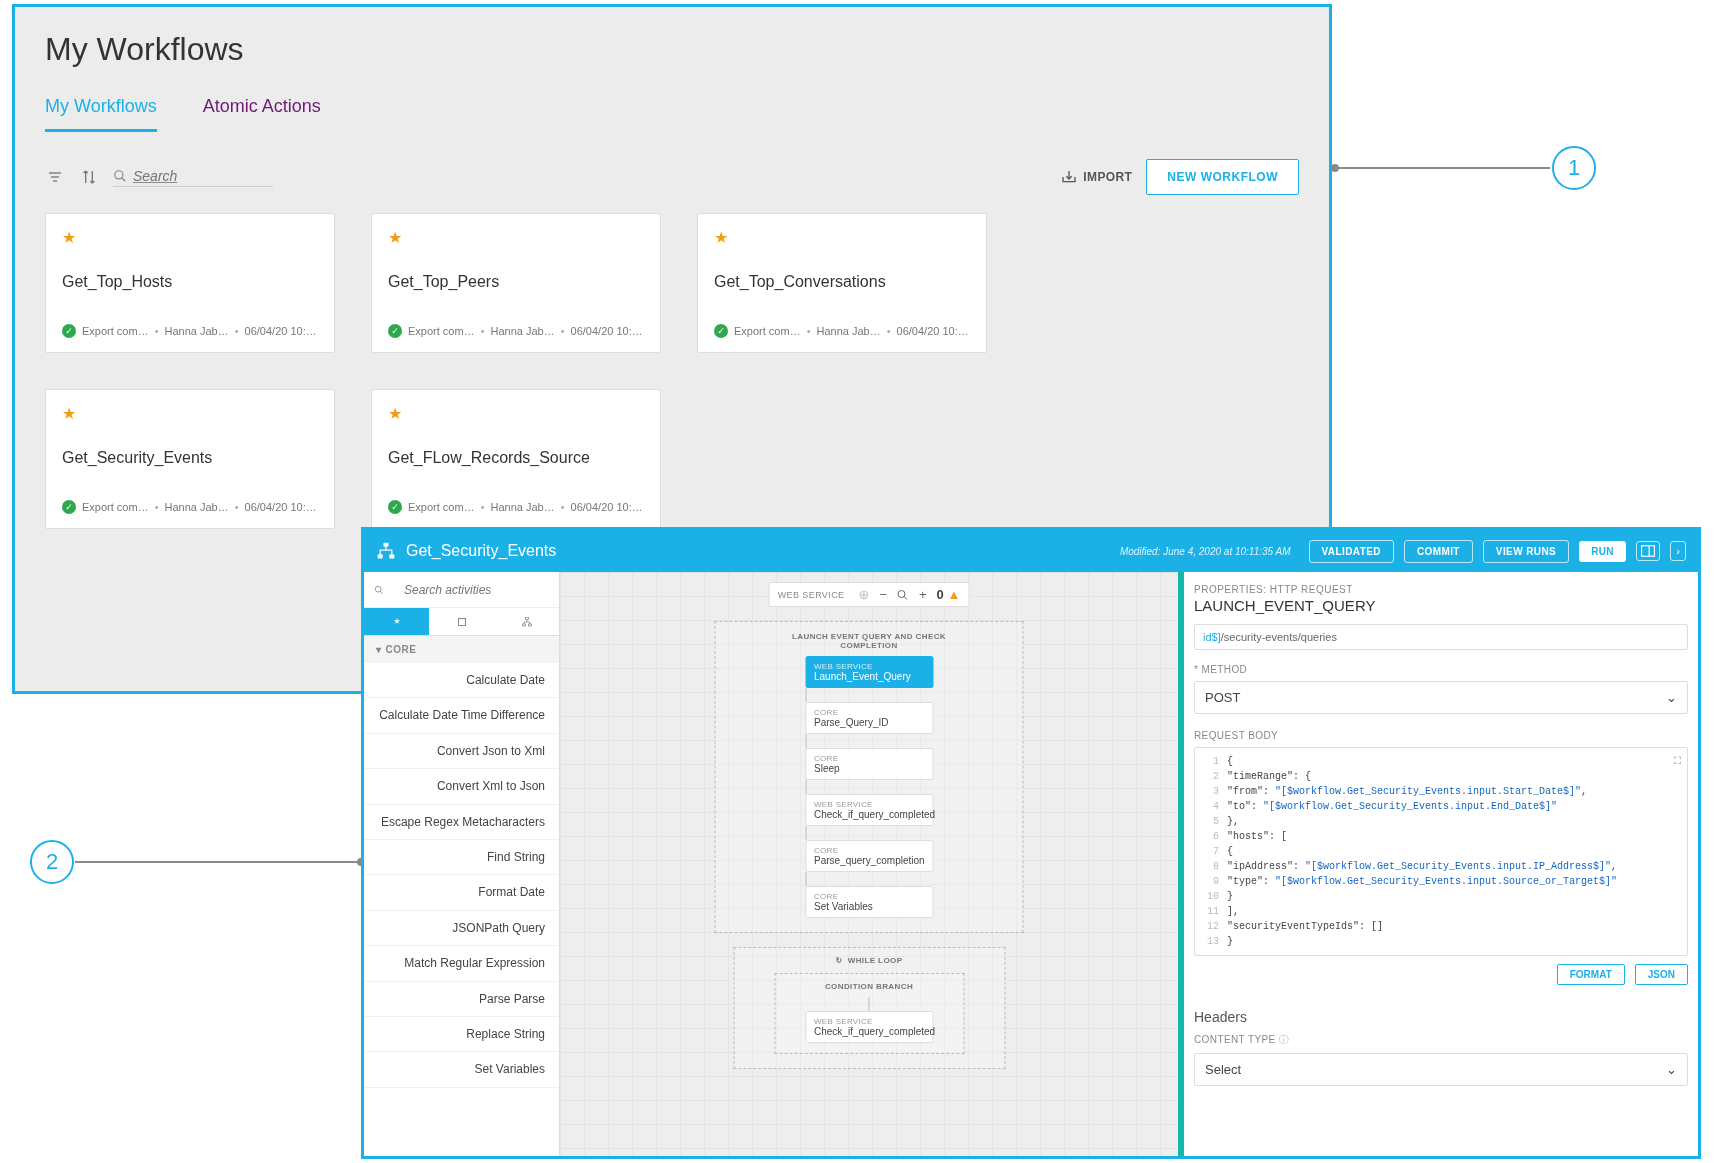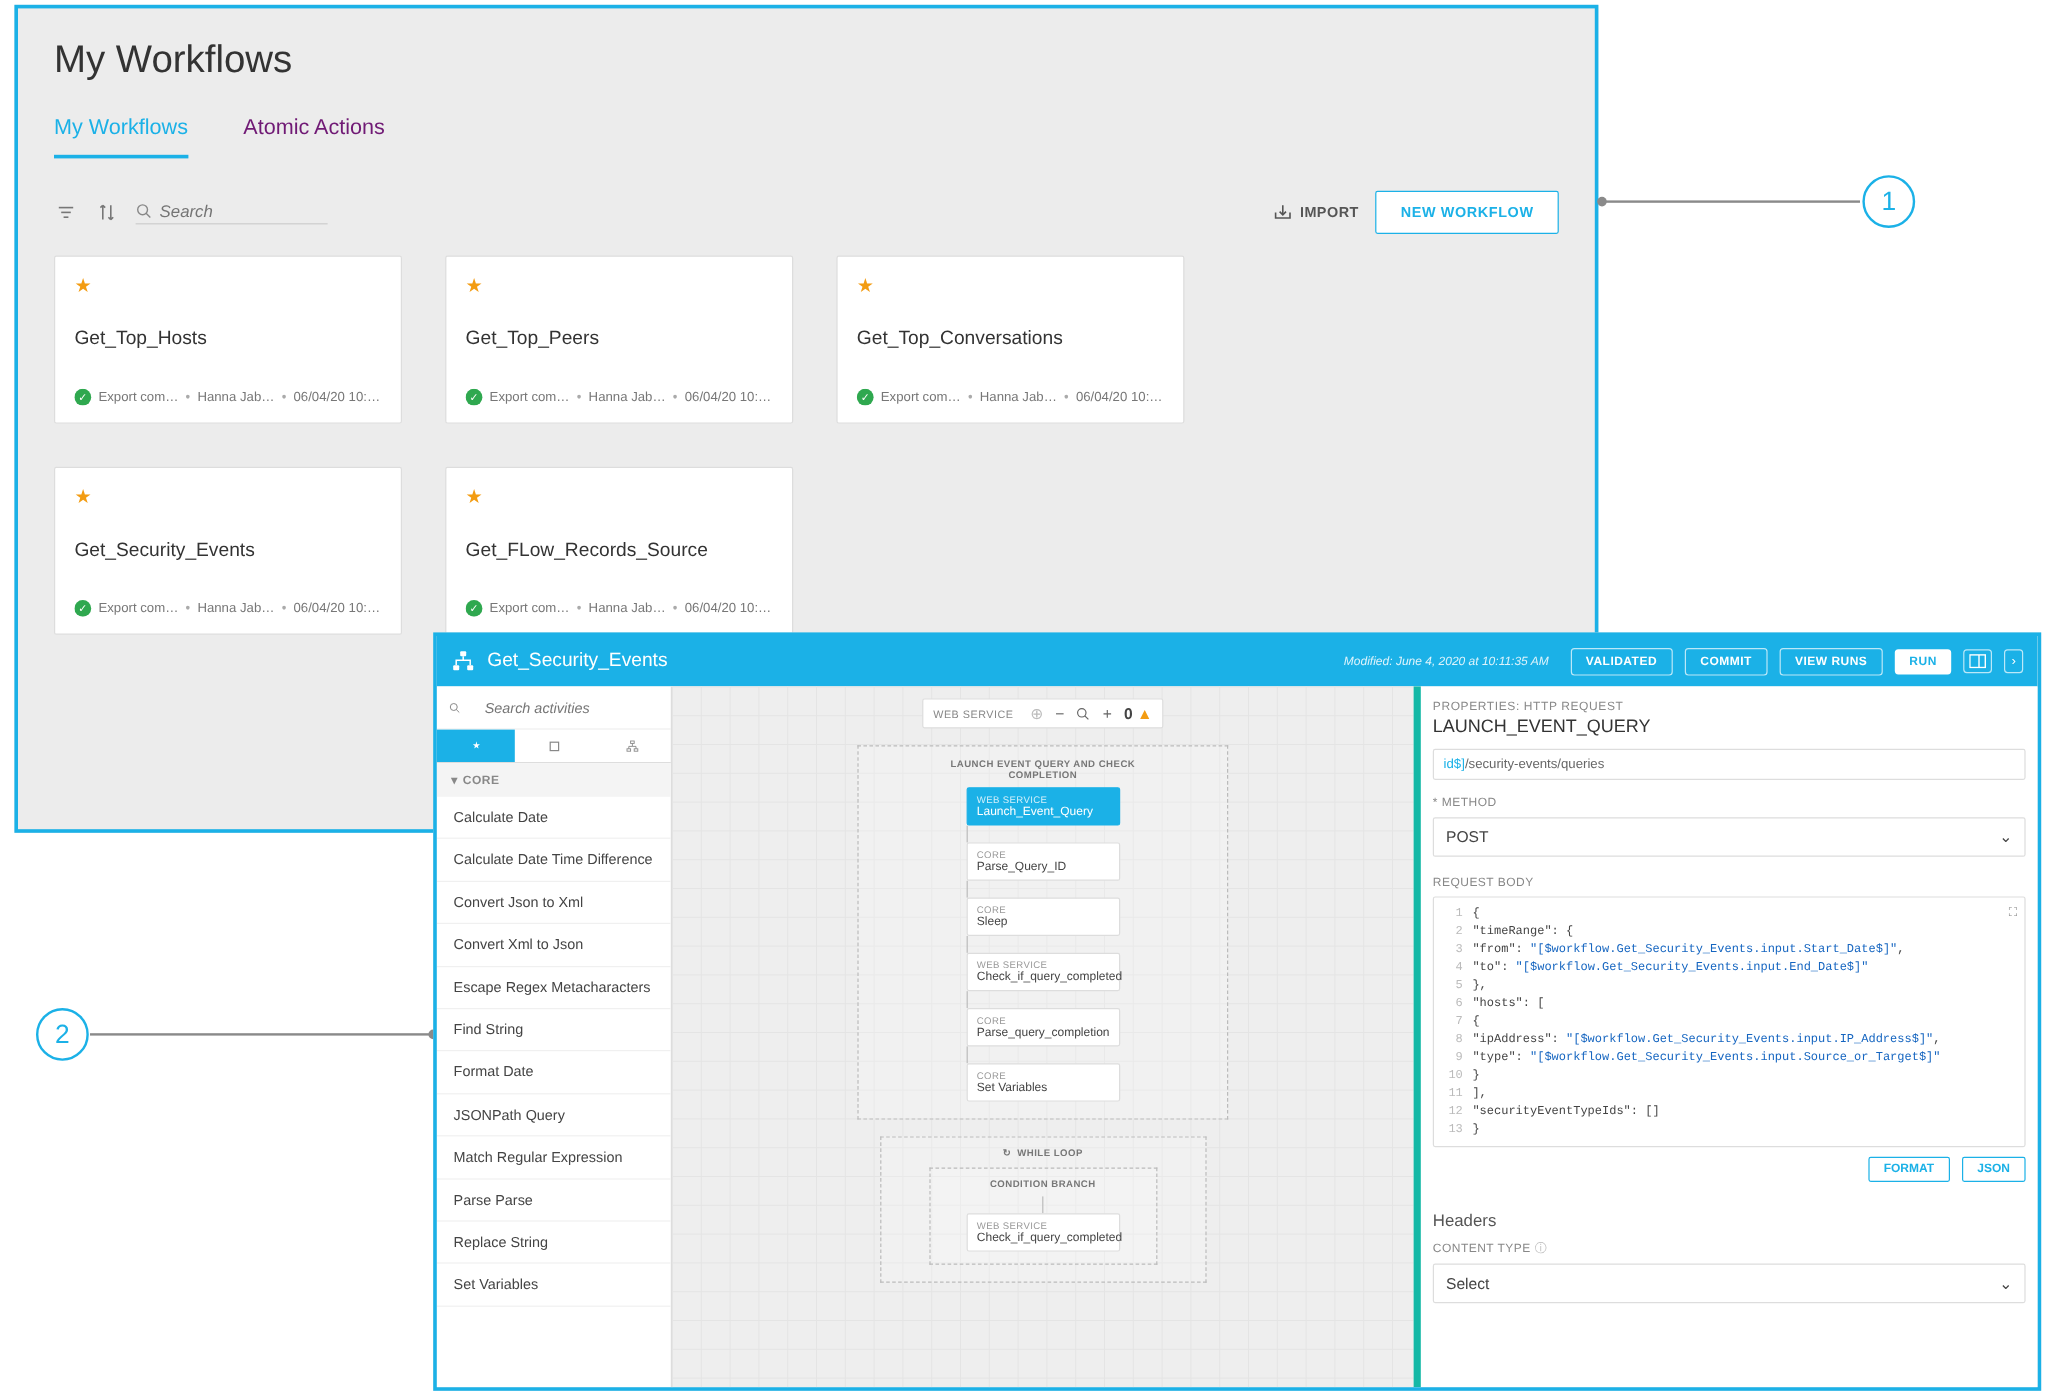--- a/index.html
+++ b/index.html
@@ -12,21 +12,21 @@
 .page-title { font-size: 32px; font-weight: 300; color: #333; margin-bottom: 28px; }
 .tabs { display: flex; gap: 46px; margin-bottom: 26px; border-bottom: 1px solid transparent; }
 .tab { font-size: 18px; padding-bottom: 12px; cursor: pointer; color: #701a75; }
 .tab.active { color: #1bb1e7; border-bottom: 3px solid #1bb1e7; }
 .pill-row { display: flex; gap: 10px; align-items: center; margin-top: 44px; margin-bottom: 28px; }
 .pill { border: 1px solid #cfcfcf; background: #fff; border-radius: 999px; padding: 5px 14px; font-size: 11px; font-weight: 700; color: #555; letter-spacing: .3px; cursor: pointer; }
 .pill.active { background: #1bb1e7; color: #fff; border-color: #1bb1e7; }
 .pill-refresh { width: 24px; height: 24px; border: 1px solid #cfcfcf; border-radius: 50%; display: flex; align-items: center; justify-content: center; color: #888; cursor: pointer; }
 .action-row { display: flex; align-items: center; gap: 14px; margin-bottom: 18px; }
 .icon-btn { color: #777; cursor: pointer; width: 20px; height: 20px; display: flex; align-items: center; justify-content: center; }
-.search-wrap { display: flex; align-items: center; gap: 6px; color: #888; border-bottom: 1px solid #ccc; padding-bottom: 2px; }
+.search-wrap { display: flex; align-items: center; gap: 6px; color: #888; border-bottom: 1px solid #ccc; padding-bottom: 2px; text-decoration: underline; }
 .search-input { border: none; background: transparent; outline: none; font-style: italic; font-size: 14px; color: #888; width: 140px; }
 .action-row .spacer { flex: 1; }
 .import-btn { display: flex; align-items: center; gap: 6px; color: #555; font-size: 12px; font-weight: 700; cursor: pointer; letter-spacing: .4px; }
 .new-wf-btn { border: 1px solid #1bb1e7; color: #1bb1e7; background: #fff; padding: 10px 20px; font-size: 12px; font-weight: 700; letter-spacing: .5px; cursor: pointer; border-radius: 2px; }
 
 .cards { display: flex; gap: 36px; flex-wrap: wrap; }
 .card { width: 290px; height: 140px; background: #fff; border: 1px solid #ddd; border-radius: 2px; padding: 14px 16px; display: flex; flex-direction: column; }
 .card .star { color: #f39c12; font-size: 16px; }
 .card .title { font-size: 16px; color: #333; margin-top: 26px; margin-bottom: auto; }
 .card .meta { display: flex; align-items: center; gap: 6px; font-size: 11px; color: #777; white-space: nowrap; overflow: hidden; }
@@ -51,21 +51,21 @@
 
 .ed-body { flex: 1; display: flex; min-height: 0; }
 .ed-left { width: 196px; border-right: 1px solid #ddd; display: flex; flex-direction: column; background: #fff; }
 .ed-left .srch { height: 36px; display: flex; align-items: center; gap: 20px; padding: 0 10px; border-bottom: 1px solid #eee; }
 .ed-left .srch input { border: none; outline: none; font-style: italic; font-size: 12px; color: #888; width: 100%; }
 .ed-left .mini-tabs { display: flex; height: 28px; border-bottom: 1px solid #ddd; }
 .ed-left .mini-tab { flex: 1; display: flex; align-items: center; justify-content: center; color: #888; font-size: 12px; cursor: pointer; }
 .ed-left .mini-tab.active { background: #1bb1e7; color: #fff; }
 .ed-left .cat-head { font-size: 10px; font-weight: 700; color: #888; letter-spacing: .5px; padding: 8px 12px; background: #f4f4f4; }
 .ed-left .act-list { overflow: auto; flex: 1; }
-.ed-left .act-item { font-size: 12px; color: #444; padding: 10px 14px; border-bottom: 1px solid #f0f0f0; cursor: pointer; line-height: 1.2; }
+.ed-left .act-item { font-size: 12px; color: #444; padding: 10px 14px; border-bottom: 1px solid #f0f0f0; cursor: pointer; line-height: 1.2; text-align: right; }
 
 .ed-canvas { flex: 1; position: relative; background: #eee; background-image: linear-gradient(#e4e4e4 1px, transparent 1px), linear-gradient(90deg, #e4e4e4 1px, transparent 1px); background-size: 24px 24px; overflow: hidden; }
 .canvas-inner { position: absolute; top: 10px; left: 50%; transform: translateX(-50%); display: flex; flex-direction: column; align-items: center; }
 .zoom-row { display: flex; align-items: center; gap: 10px; background: #fff; border: 1px solid #ddd; border-radius: 2px; padding: 4px 8px; font-size: 13px; color: #666; }
 .zoom-row .z-label { font-size: 9px; color: #888; letter-spacing: .4px; margin-right: 4px; }
 .zoom-row span { cursor: pointer; }
 .zoom-row .warn { color: #f39c12; }
 .group { margin-top: 14px; border: 1px dashed #bbb; padding: 10px 56px 14px; background: rgba(255,255,255,.2); display: flex; flex-direction: column; align-items: center; }
 .group-title { font-size: 8px; font-weight: 700; color: #777; letter-spacing: .4px; text-align: center; margin-bottom: 6px; }
 .node { width: 128px; background: #fff; border: 1px solid #ddd; border-radius: 2px; padding: 5px 8px; text-align: left; }

